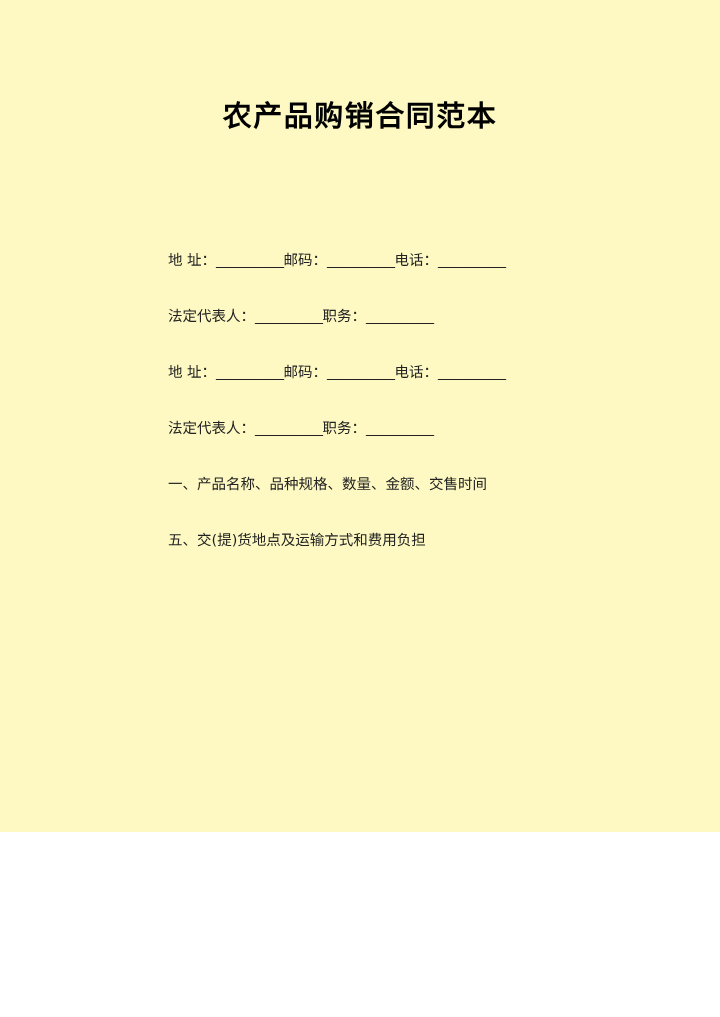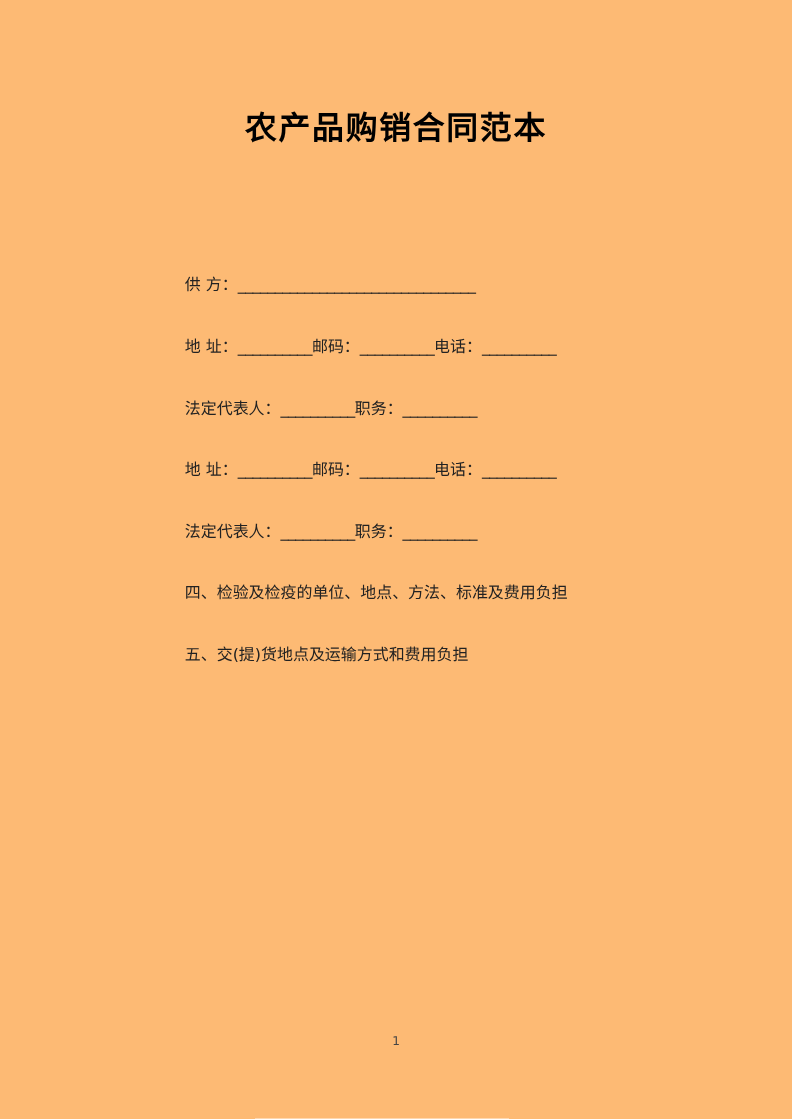--- a/index.html
+++ b/index.html
@@ -10,23 +10,23 @@
   }
 
   body {
     font-family: "Liberation Serif", "DejaVu Serif", serif;
     color: #1a1a1a;
   }
 
   .page {
     position: relative;
     width: 720px;
-    height: 1017px;
+    height: 832px;
     margin: 0 auto;
-    background: #fdba74;
+    background: #fef9c3;
     box-sizing: border-box;
     overflow: hidden;
   }
 
   
   .doc-title {
     position: absolute;
     left: 0;
     top: 96px;
     width: 720px;
@@ -94,31 +94,30 @@
 </style>
 </head>
 <body>
 
 <div class="page">
 
   <div class="doc-title">农产品购销合同范本</div>
 
   <div class="body-block">
 
-    <div class="para"><span class="indent"></span><span>供 方：</span><span class="blank">________________________________</span></div>
 
     <div class="para wrapped"><span class="indent"></span><span>地 址：</span><span class="blank">__________</span><span>邮码：</span><span class="blank">__________</span><span>电话：</span><span class="blank">__________</span></div>
 
     <div class="para"><span class="indent"></span><span>法定代表人：</span><span class="blank">__________</span><span>职务：</span><span class="blank">__________</span></div>
 
 
     <div class="para wrapped"><span class="indent"></span><span>地 址：</span><span class="blank">__________</span><span>邮码：</span><span class="blank">__________</span><span>电话：</span><span class="blank">__________</span></div>
 
     <div class="para"><span class="indent"></span><span>法定代表人：</span><span class="blank">__________</span><span>职务：</span><span class="blank">__________</span></div>
 
-    <div class="clause">四、检验及检疫的单位、地点、方法、标准及费用负担</div>
+    <div class="clause">一、产品名称、品种规格、数量、金额、交售时间</div>
     <div class="clause">五、交(提)货地点及运输方式和费用负担</div>
 
   </div>
 
   <div class="page-number">1</div>
 
 </div>
 
 </body></html>

